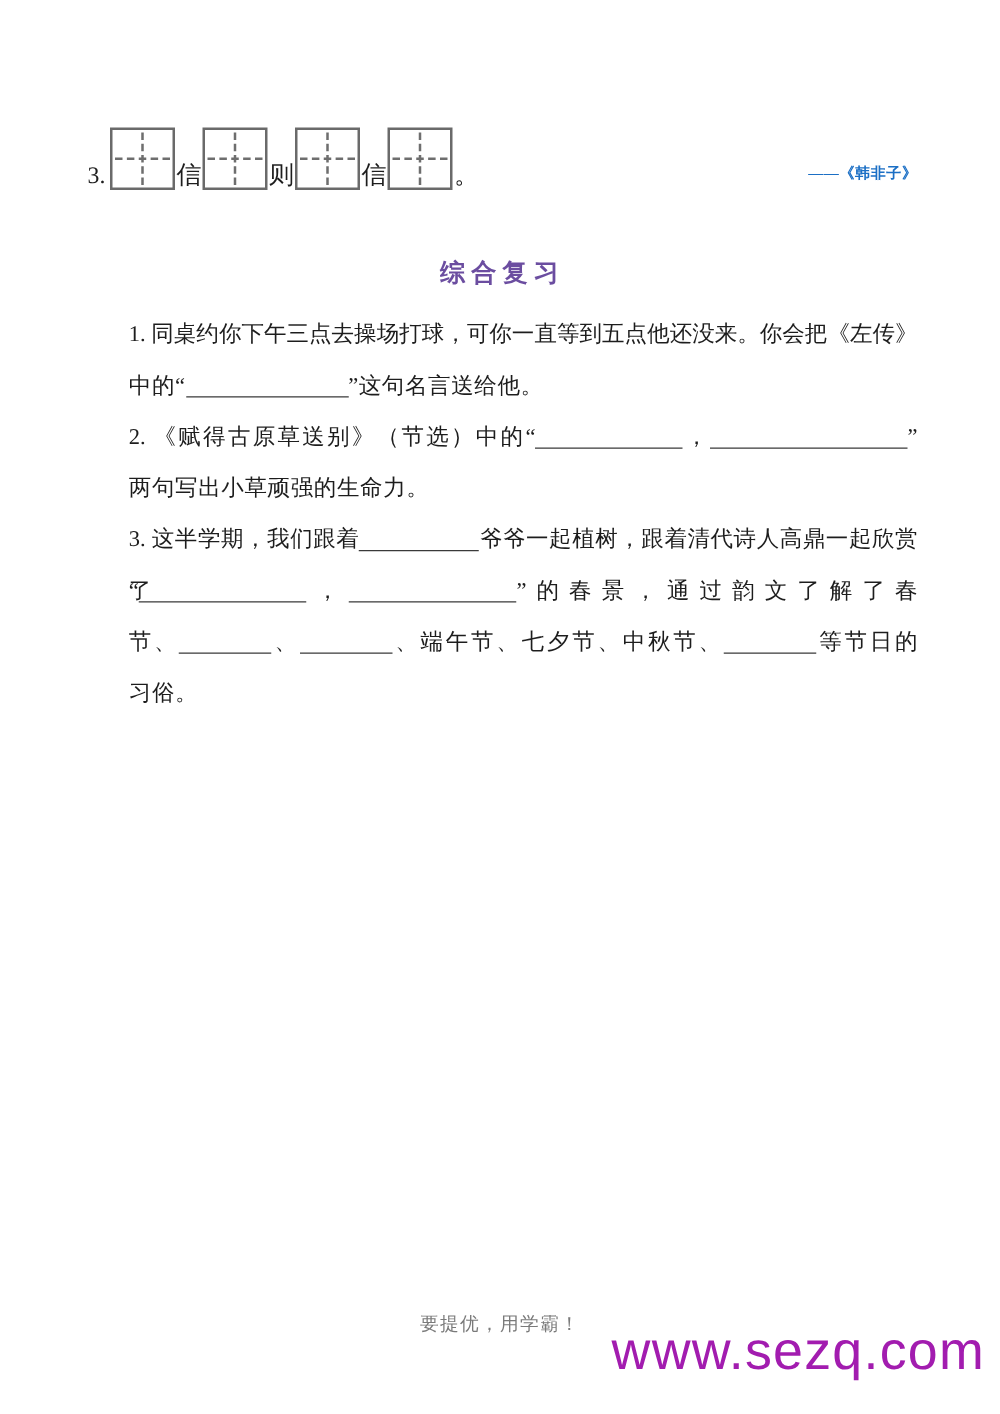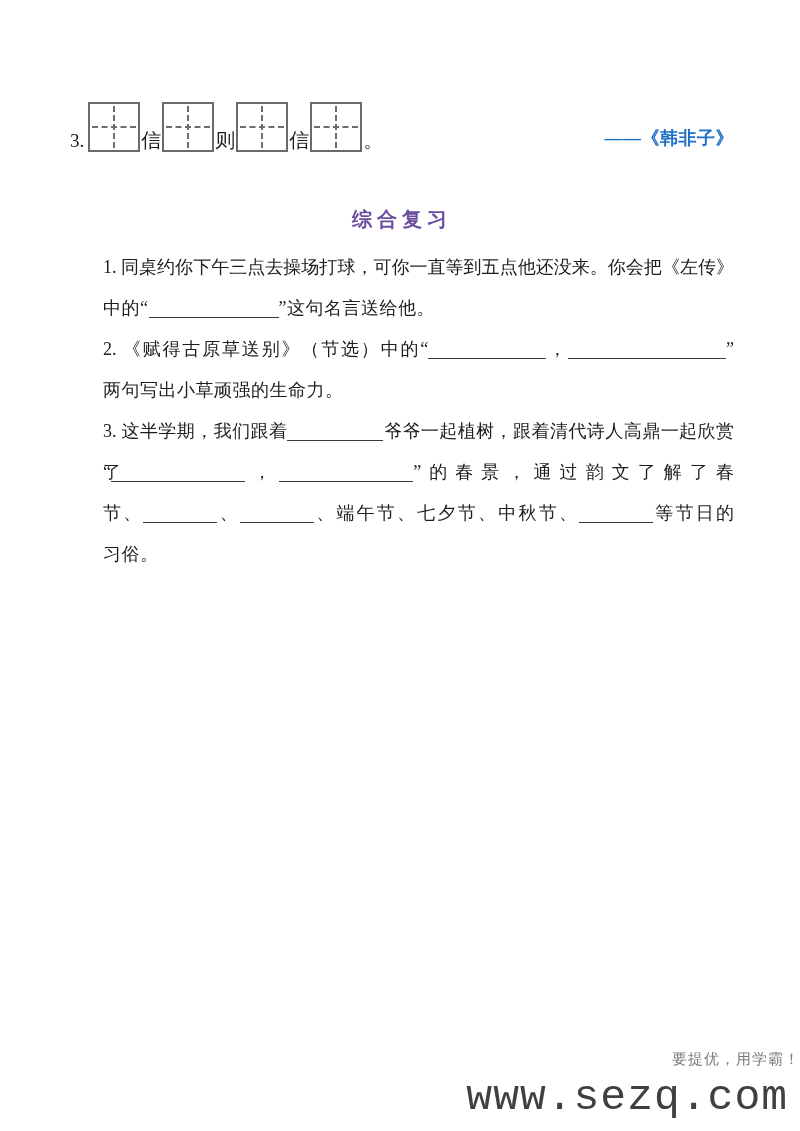--- a/index.html
+++ b/index.html
@@ -49,21 +49,21 @@
   }
   .grid-char {
     font-size: 20px;
     line-height: 24px;
     padding: 0 1px;
     flex: 0 0 auto;
   }
   .source {
     margin-left: auto;
     align-self: flex-end;
-    font-size: 18px;
+    font-size: 12px;
     font-weight: bold;
     color: #1b6fc5;
     line-height: 24px;
     margin-bottom: 2px;
     letter-spacing: 0.5px;
     white-space: nowrap;
   }
 
   
   .heading {
@@ -96,32 +96,32 @@
   .w158 { width: 158px; }
   .w96  { width: 96px; }
   .w134 { width: 134px; }
   .w74  { width: 74px; }
 
   
   .footer {
     position: absolute;
     left: 0; right: 0;
     bottom: 62px;
-    text-align: right;
+    text-align: center;
     color: #7a7a7a;
     font-size: 15px;
     letter-spacing: 1px;
   }
   .watermark {
     position: absolute;
     right: 12px;
-    bottom: 12px;
-    font-family: Liberation Mono, monospace;
+    bottom: 28px;
+    font-family: Liberation Sans, sans-serif;
     font-size: 43px;
-    color: #404040;
+    color: #a21caf;
     letter-spacing: 1px;
     line-height: 1;
     white-space: nowrap;
   }
 </style>
 </head>
 <body>
 
 <div class="page">
   <div class="content">

